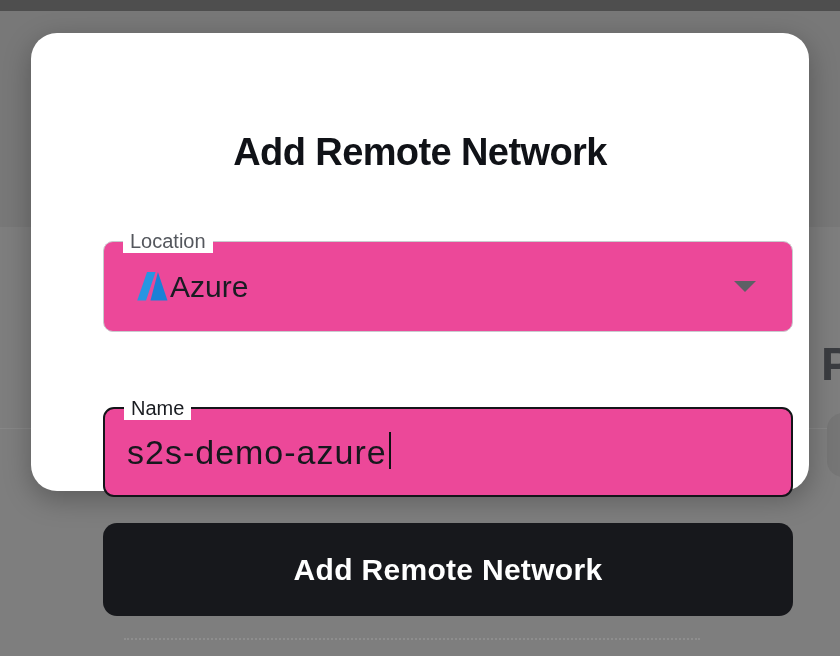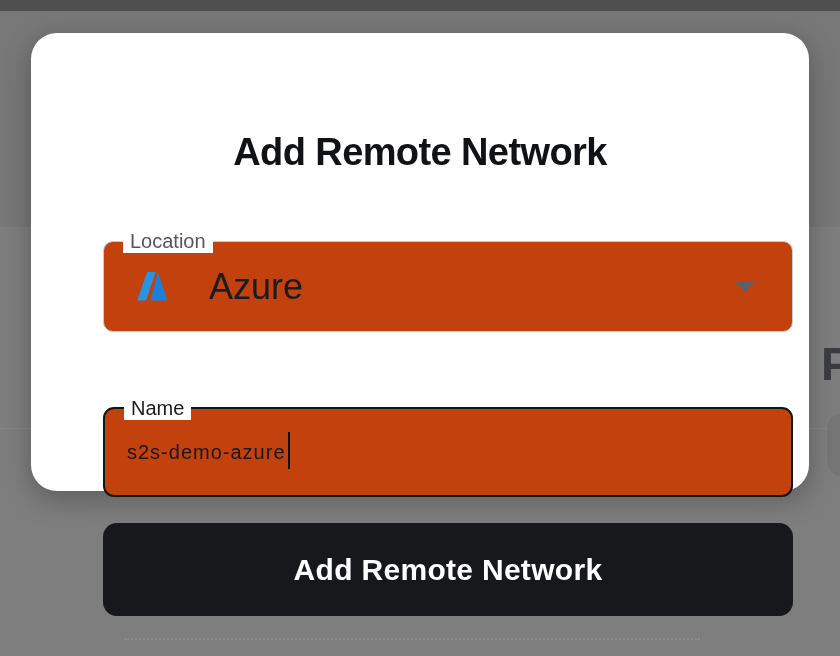--- a/index.html
+++ b/index.html
@@ -15,35 +15,35 @@
   .bg-blob { position:absolute; left:827px; top:413px; width:34px; height:64px; border-radius:16px 0 0 16px; background:#767676; }
   .bg-dotted { position:absolute; left:124px; top:638px; width:576px; height:0; border-top:2px dotted #8e8e8e; }
 
   
   .modal { position:absolute; left:31px; top:33px; width:778px; height:458px; background:#ffffff;
            border-radius:26px; box-shadow:0 8px 28px rgba(0,0,0,0.28); }
   .modal-title { position:absolute; left:0; right:0; top:98px; text-align:center;
                  font-size:38px; font-weight:700; letter-spacing:-0.6px; color:#101217; }
 
   
-  .field { position:absolute; left:72px; width:690px; background:#c2410c; display:flex; align-items:center; }
+  .field { position:absolute; left:72px; width:690px; background:#ec4899; display:flex; align-items:center; }
   .field-label { position:absolute; top:-13px; left:19px; background:#ffffff; padding:0 7px;
                  font-size:20px; line-height:24px; white-space:nowrap; }
   .field-location { top:208px; height:91px; border:1.5px solid #c9cbce; border-radius:10px; }
   .field-location .field-label { color:#54575d; }
   .field-name { top:350px; height:90px; border:2px solid #141519; border-radius:11px;margin-top:24px; }
   .field-name .field-label { color:#1a1c21; }
 
   .azure-icon { margin-left:31px; width:35px; height:34px; flex:0 0 auto; }
-  .location-value { margin-left:39px; font-size:36px; color:#191c22; }
+  .location-value { font-size:30px; color:#191c22; }
   .chevron-down { margin-left:auto; margin-right:36px; width:0; height:0;
                   border-left:11px solid transparent; border-right:11px solid transparent;
                   border-top:11px solid #5d6065; }
 
-  .name-value { margin-left:22px; font-size:20px; letter-spacing:1px; color:#16181d; }
+  .name-value { margin-left:22px; font-size:34px; letter-spacing:1px; color:#16181d; }
   .text-caret { display:inline-block; width:2px; height:37px; background:#101114; margin-left:2px;
                 vertical-align:middle; transform:translateY(-2px); }
 
   .submit-btn { position:absolute; left:72px; top:490px; width:690px; height:93px;
                 background:#17181c; border:none; border-radius:14px; cursor:pointer;
                 display:flex; align-items:center; justify-content:center;
                 color:#ffffff; font-size:30px; font-weight:700; letter-spacing:0.3px;
                 font-family:"Liberation Sans", sans-serif; }
 </style>
 </head>

